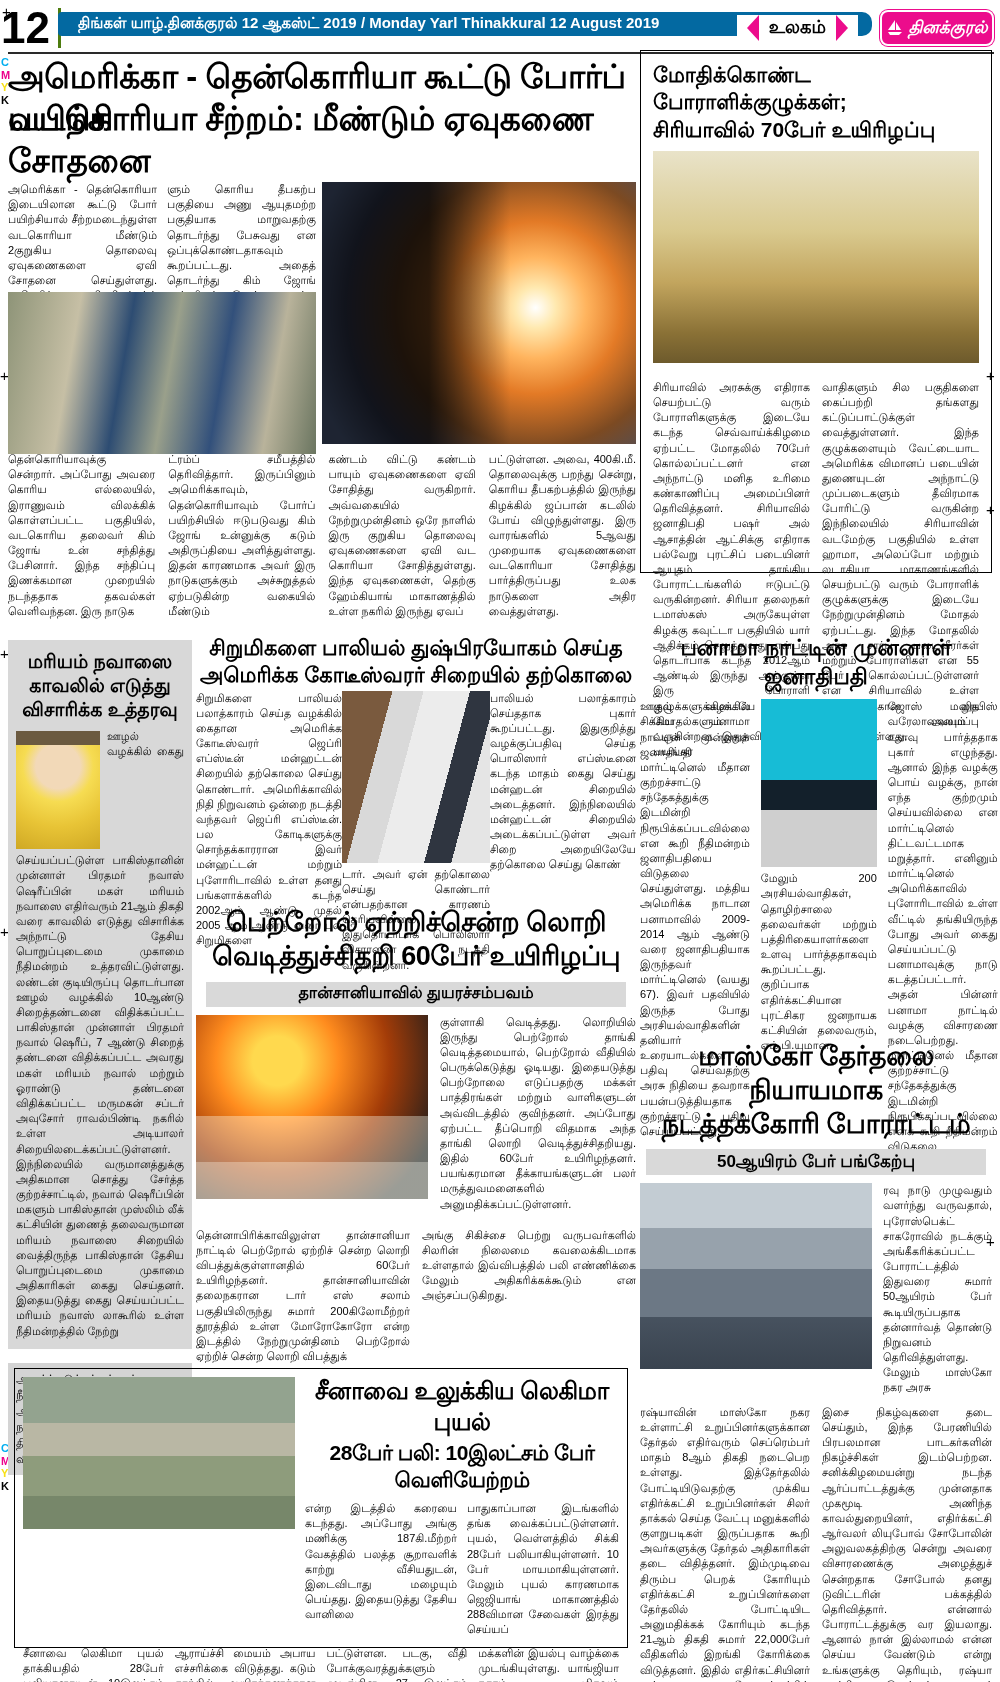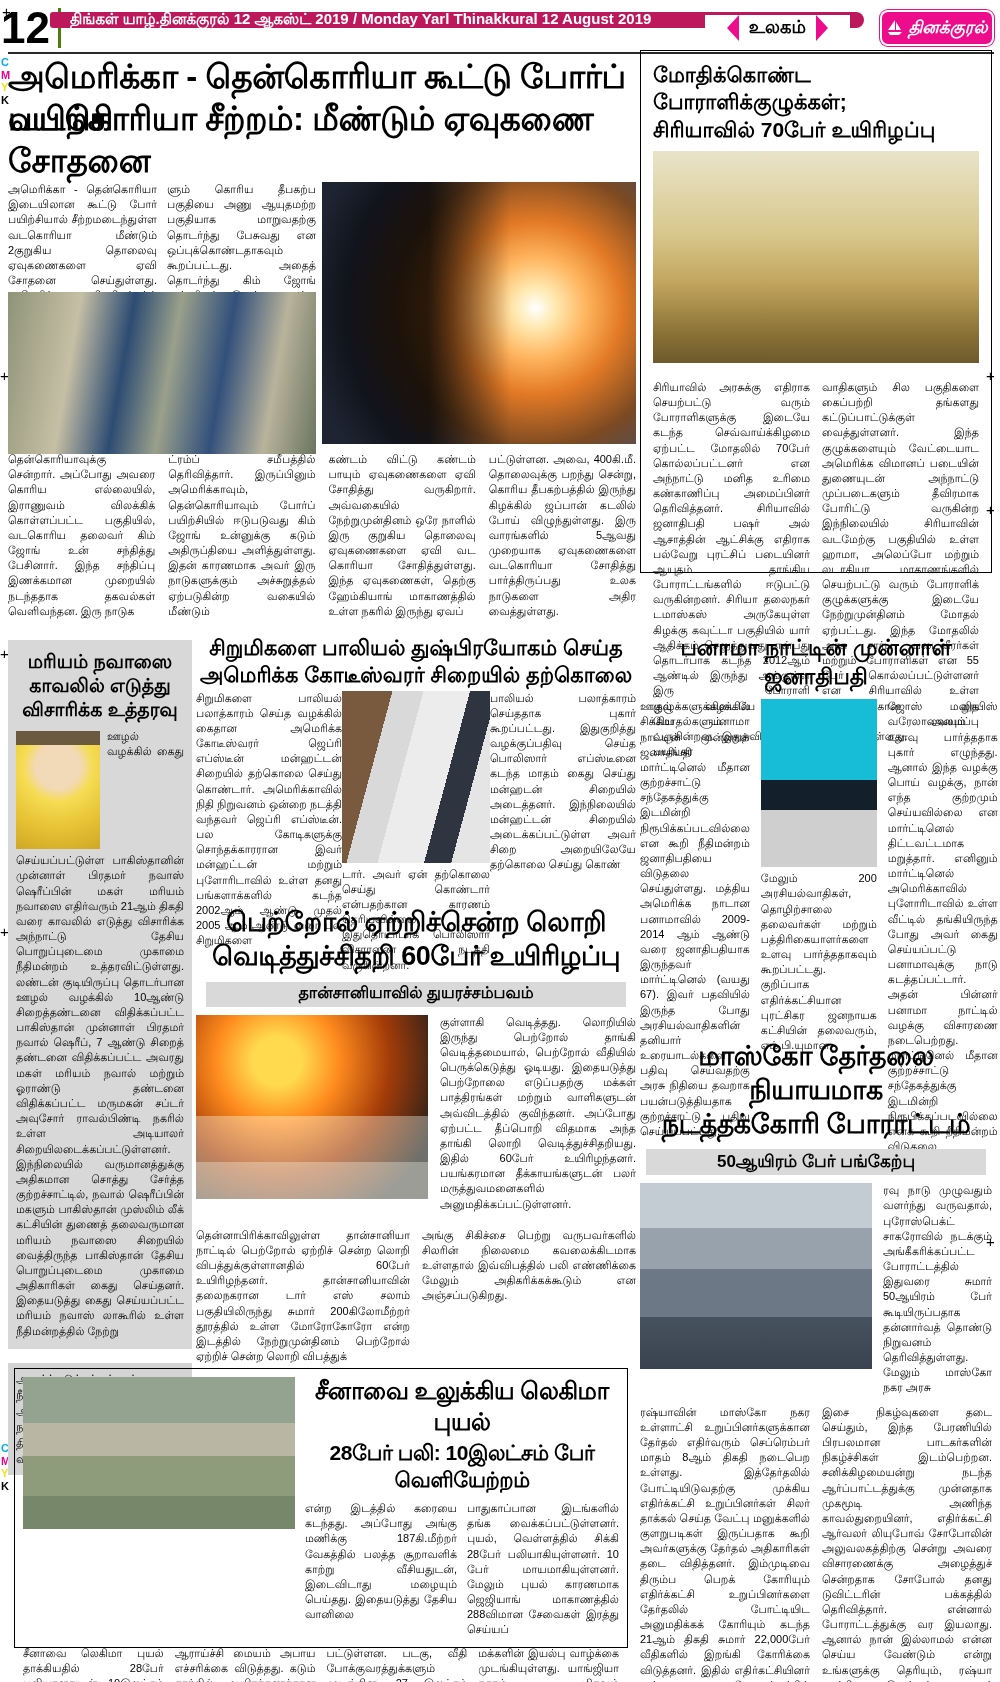--- a/index.html
+++ b/index.html
@@ -9,25 +9,25 @@
   .regmark{position:absolute;font-size:15px;color:#000;line-height:1;}
   .cmyk{position:absolute;display:flex;flex-direction:column;font-size:11px;font-weight:bold;line-height:1.15;}
   .cmyk span:nth-child(1){color:#00AEEF;}
   .cmyk span:nth-child(2){color:#EC008C;}
   .cmyk span:nth-child(3){color:#F7E017;}
   .cmyk span:nth-child(4){color:#000;}
 
   
   .pagenum{position:absolute;left:1px;top:8px;font-size:44px;font-weight:bold;
            padding-right:8px;border-right:3px solid #4d7c0f;height:40px;line-height:40px;}
-  .strip{position:absolute;left:50px;top:12px;width:814px;height:16px;background:#be185d;
+  .strip{position:absolute;left:58px;top:12px;width:814px;height:24px;background:#0369a1;
          border-radius:4px 10px 10px 4px;display:flex;align-items:center;color:#fff;}
   .strip .dateline{padding-left:20px;font-size:15px;font-weight:bold;white-space:nowrap;}
   .section-tag{position:absolute;right:14px;top:3px;height:26px;background:#fff;
-               display:flex;align-items:center;padding:0 22px;}
+               display:flex;align-items:center;padding:0 10px;}
   .tri{width:0;height:0;border-top:13px solid transparent;border-bottom:13px solid transparent;}
   .tri.l{border-right:12px solid #EC0C8C;}
   .tri.r{border-left:12px solid #EC0C8C;}
   .section-tag .lbl{font-size:18px;font-weight:bold;color:#000;padding:0 10px;}
   .logo{position:absolute;left:880px;top:10px;width:114px;height:36px;background:#EC0C8C;
         border-radius:8px;display:flex;align-items:center;justify-content:center;gap:4px;
         box-shadow:inset 0 0 0 2px #fff, 0 0 0 1px #EC0C8C;}
   .logo .txt{color:#fff;font-weight:bold;font-style:italic;font-size:17px;}
   .hdr-rule{position:absolute;left:8px;top:52px;width:986px;height:2px;background:#2a2a2a;}
 

